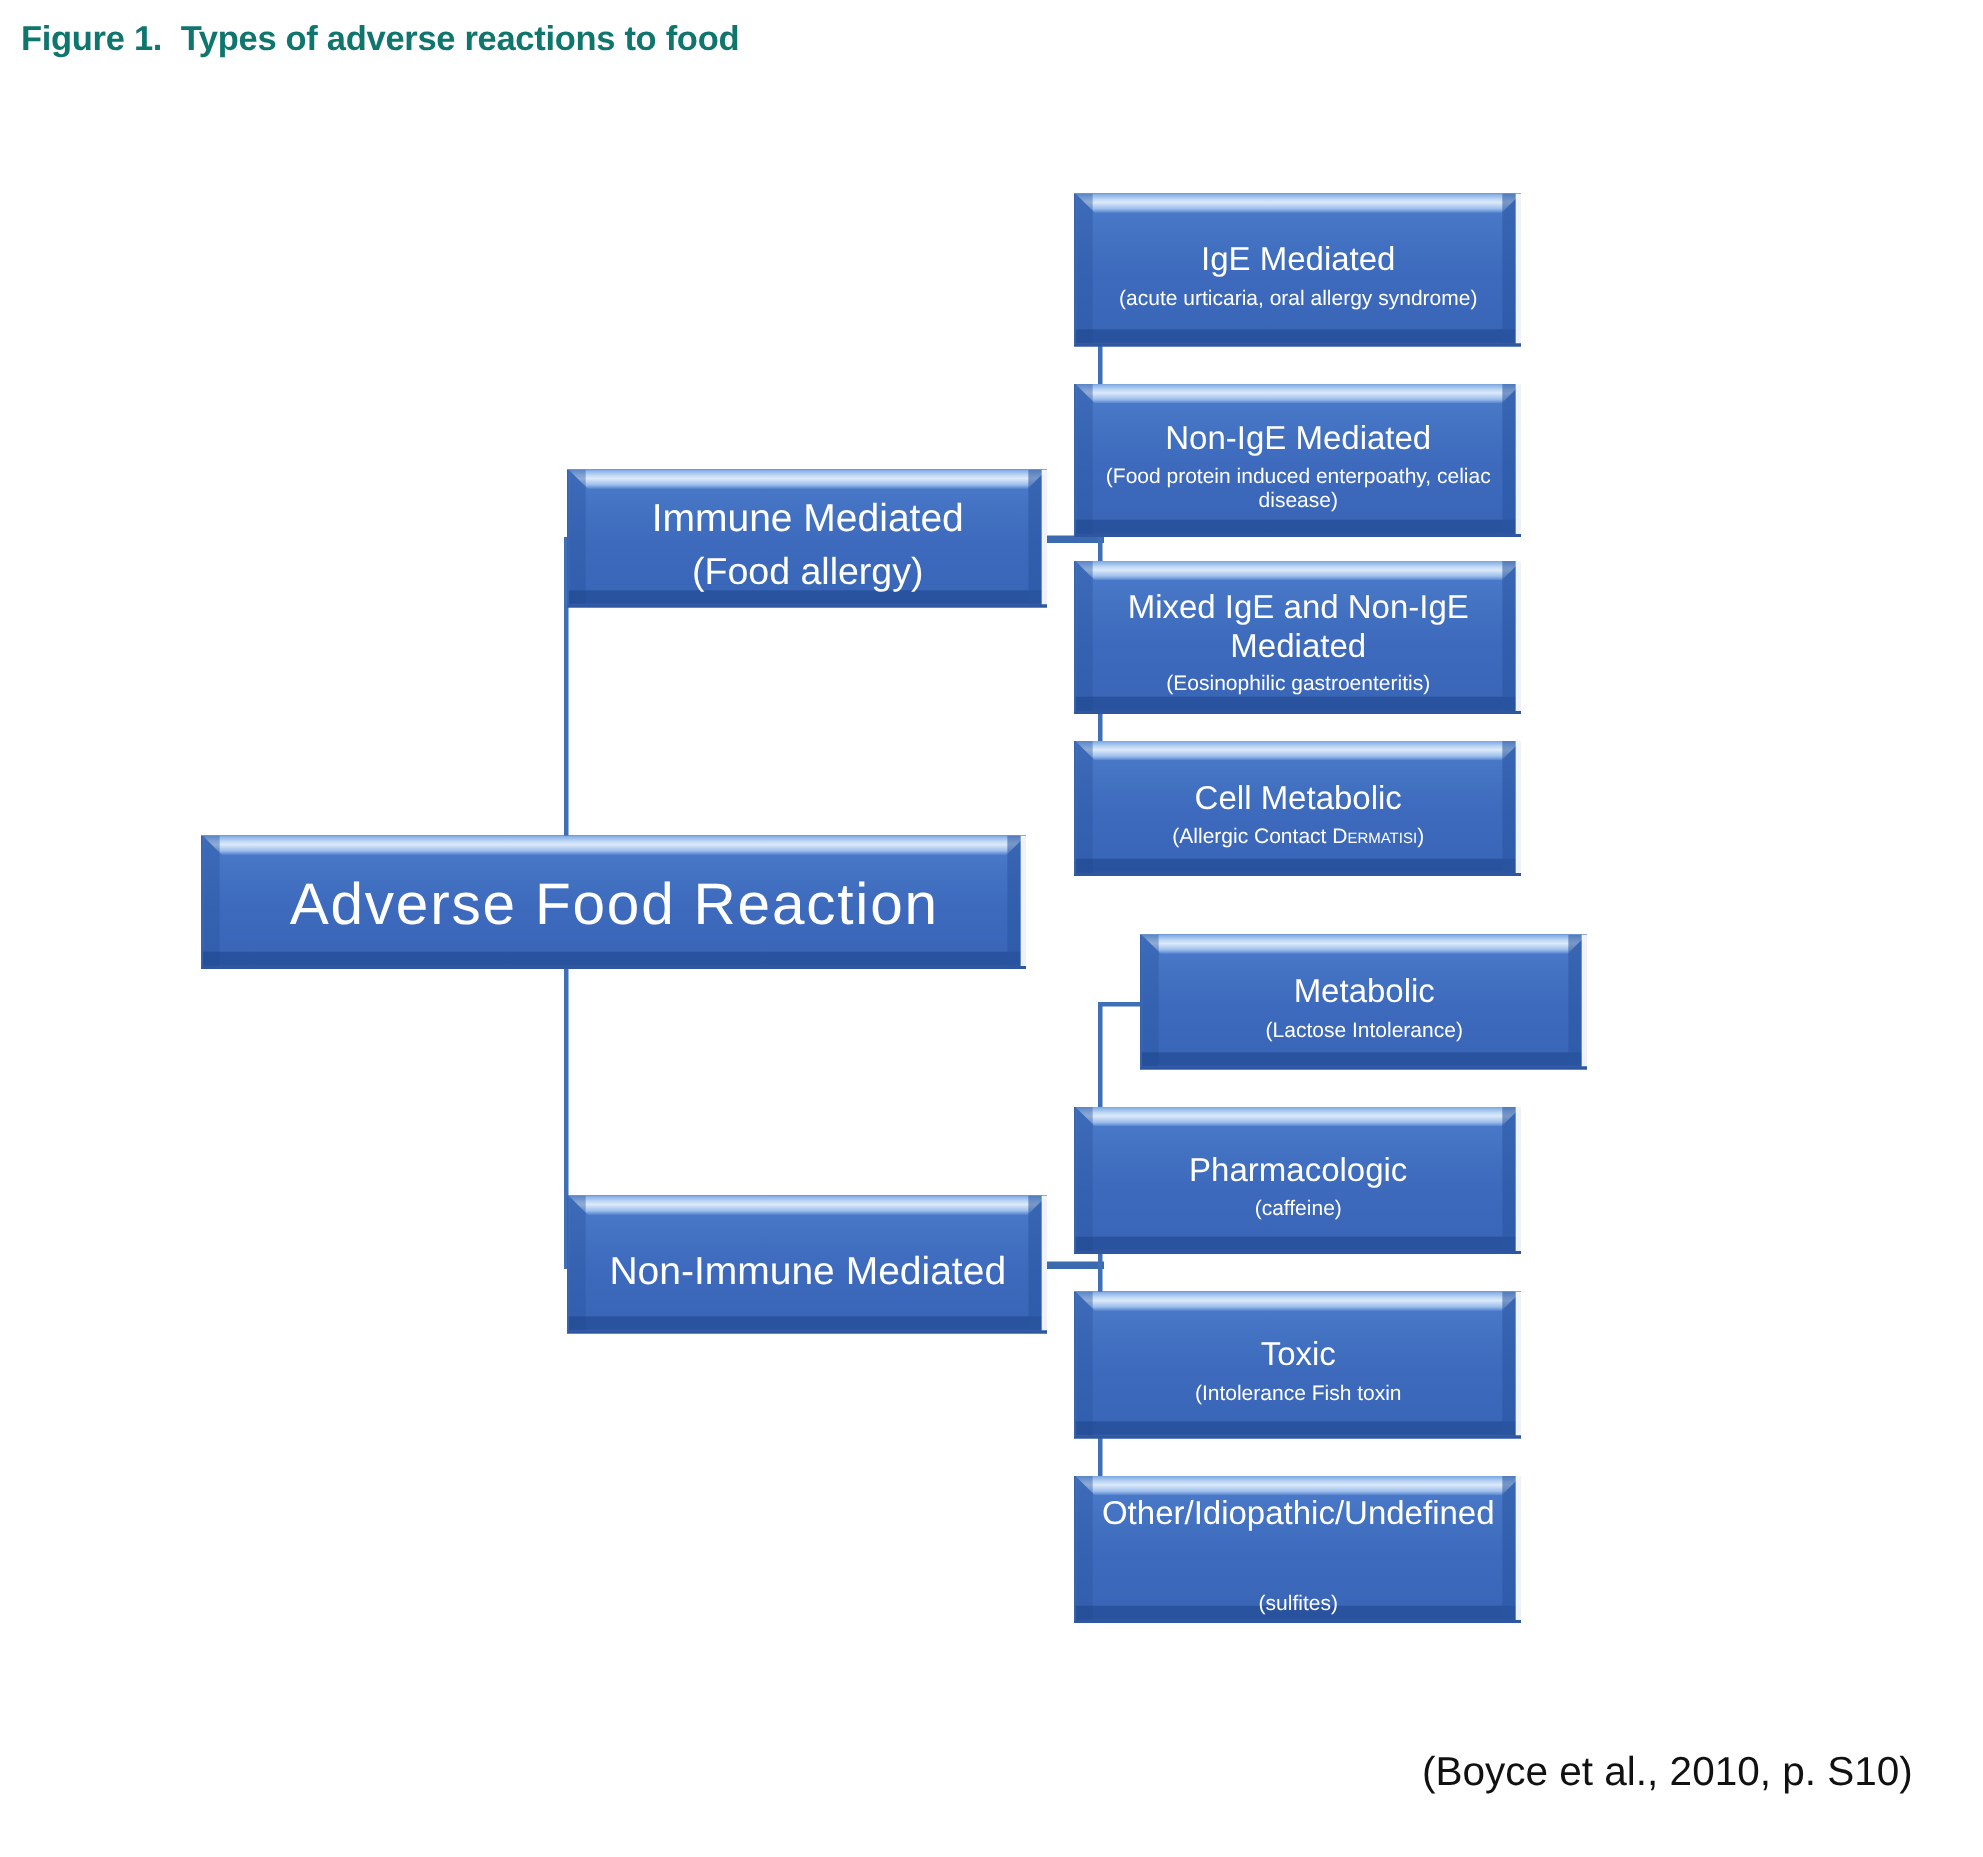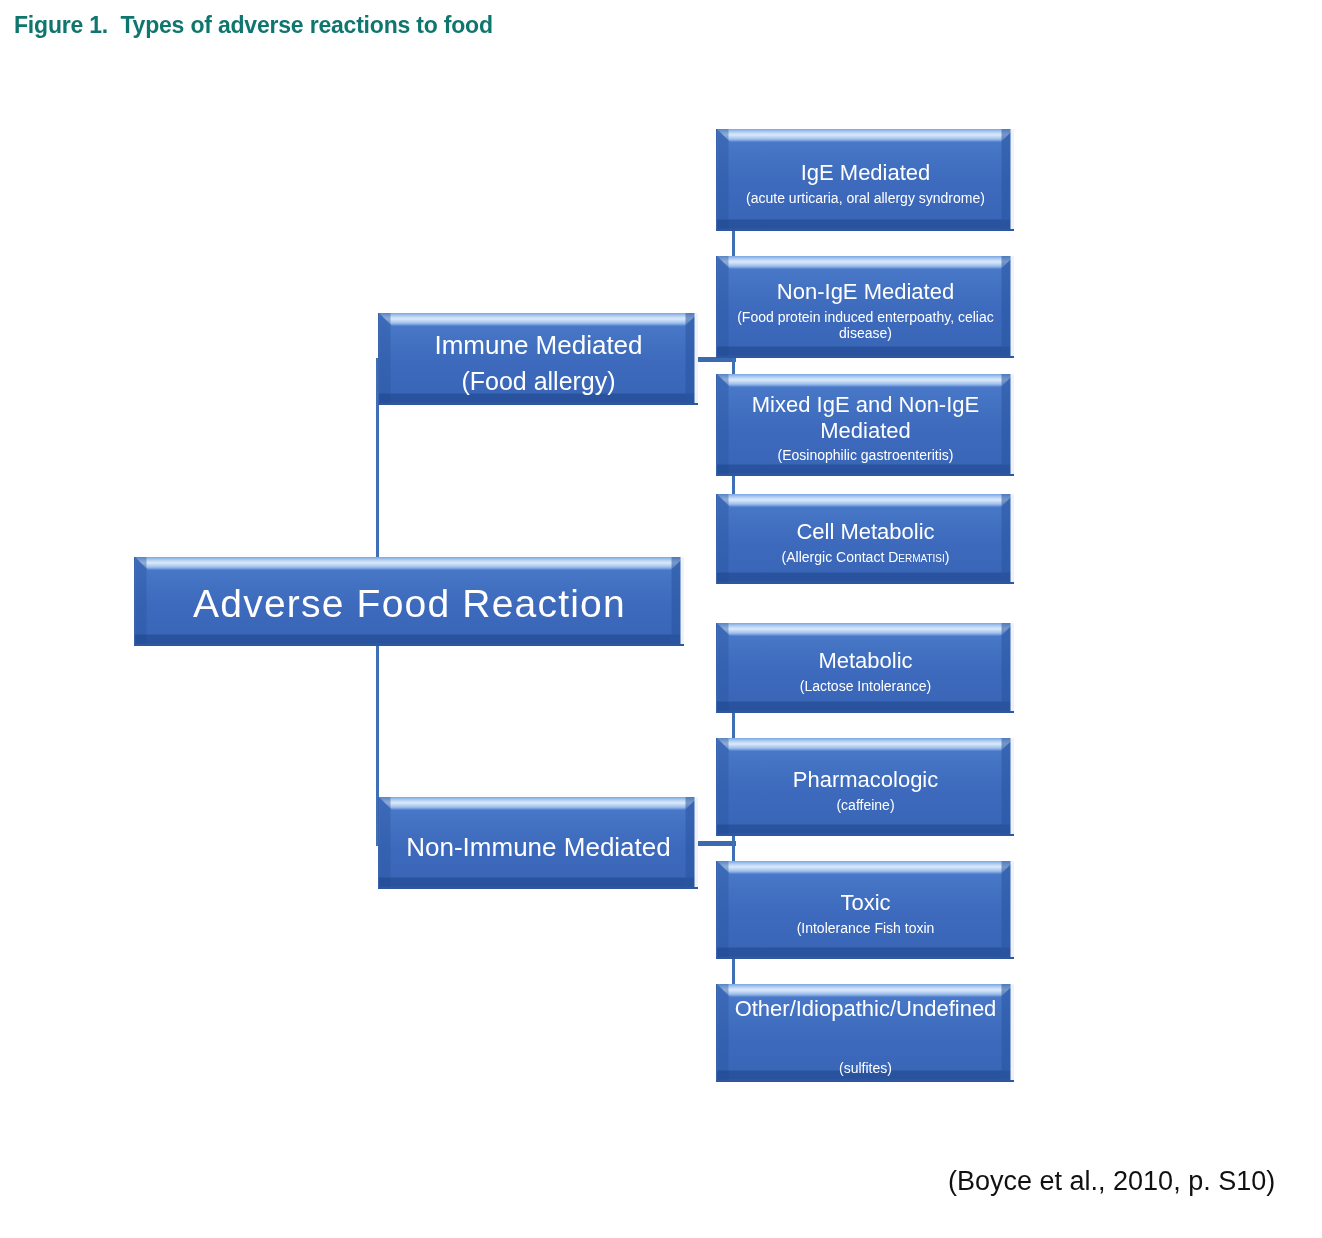--- a/index.html
+++ b/index.html
@@ -128,21 +128,21 @@
     left: 716px;
     width: 298px;
   }
   .leaf .txt.l1 { font-size: 22px; padding-top: 8px; }
   .leaf .txt.l2 { font-size: 14px; padding-top: 4px; }
 
   #leaf-ige        { top: 129px; height: 102px; }
   #leaf-nonige     { top: 256px; height: 102px; }
   #leaf-mixed      { top: 374px; height: 102px; }
   #leaf-cell       { top: 494px; height: 90px; }
-  #leaf-metabolic  { top: 623px; height: 90px; }
+  #leaf-metabolic  { top: 623px; height: 90px; margin-left: 44px; }
   #leaf-pharma     { top: 738px; height: 98px; }
   #leaf-toxic      { top: 861px; height: 98px; }
   #leaf-other      { top: 984px; height: 98px; gap: 34px; }
 
   .smallcaps { font-variant: small-caps; }
 </style>
 </head>
 <body>
 
 <div id="figure-title">Figure 1.  Types of adverse reactions to food</div>

